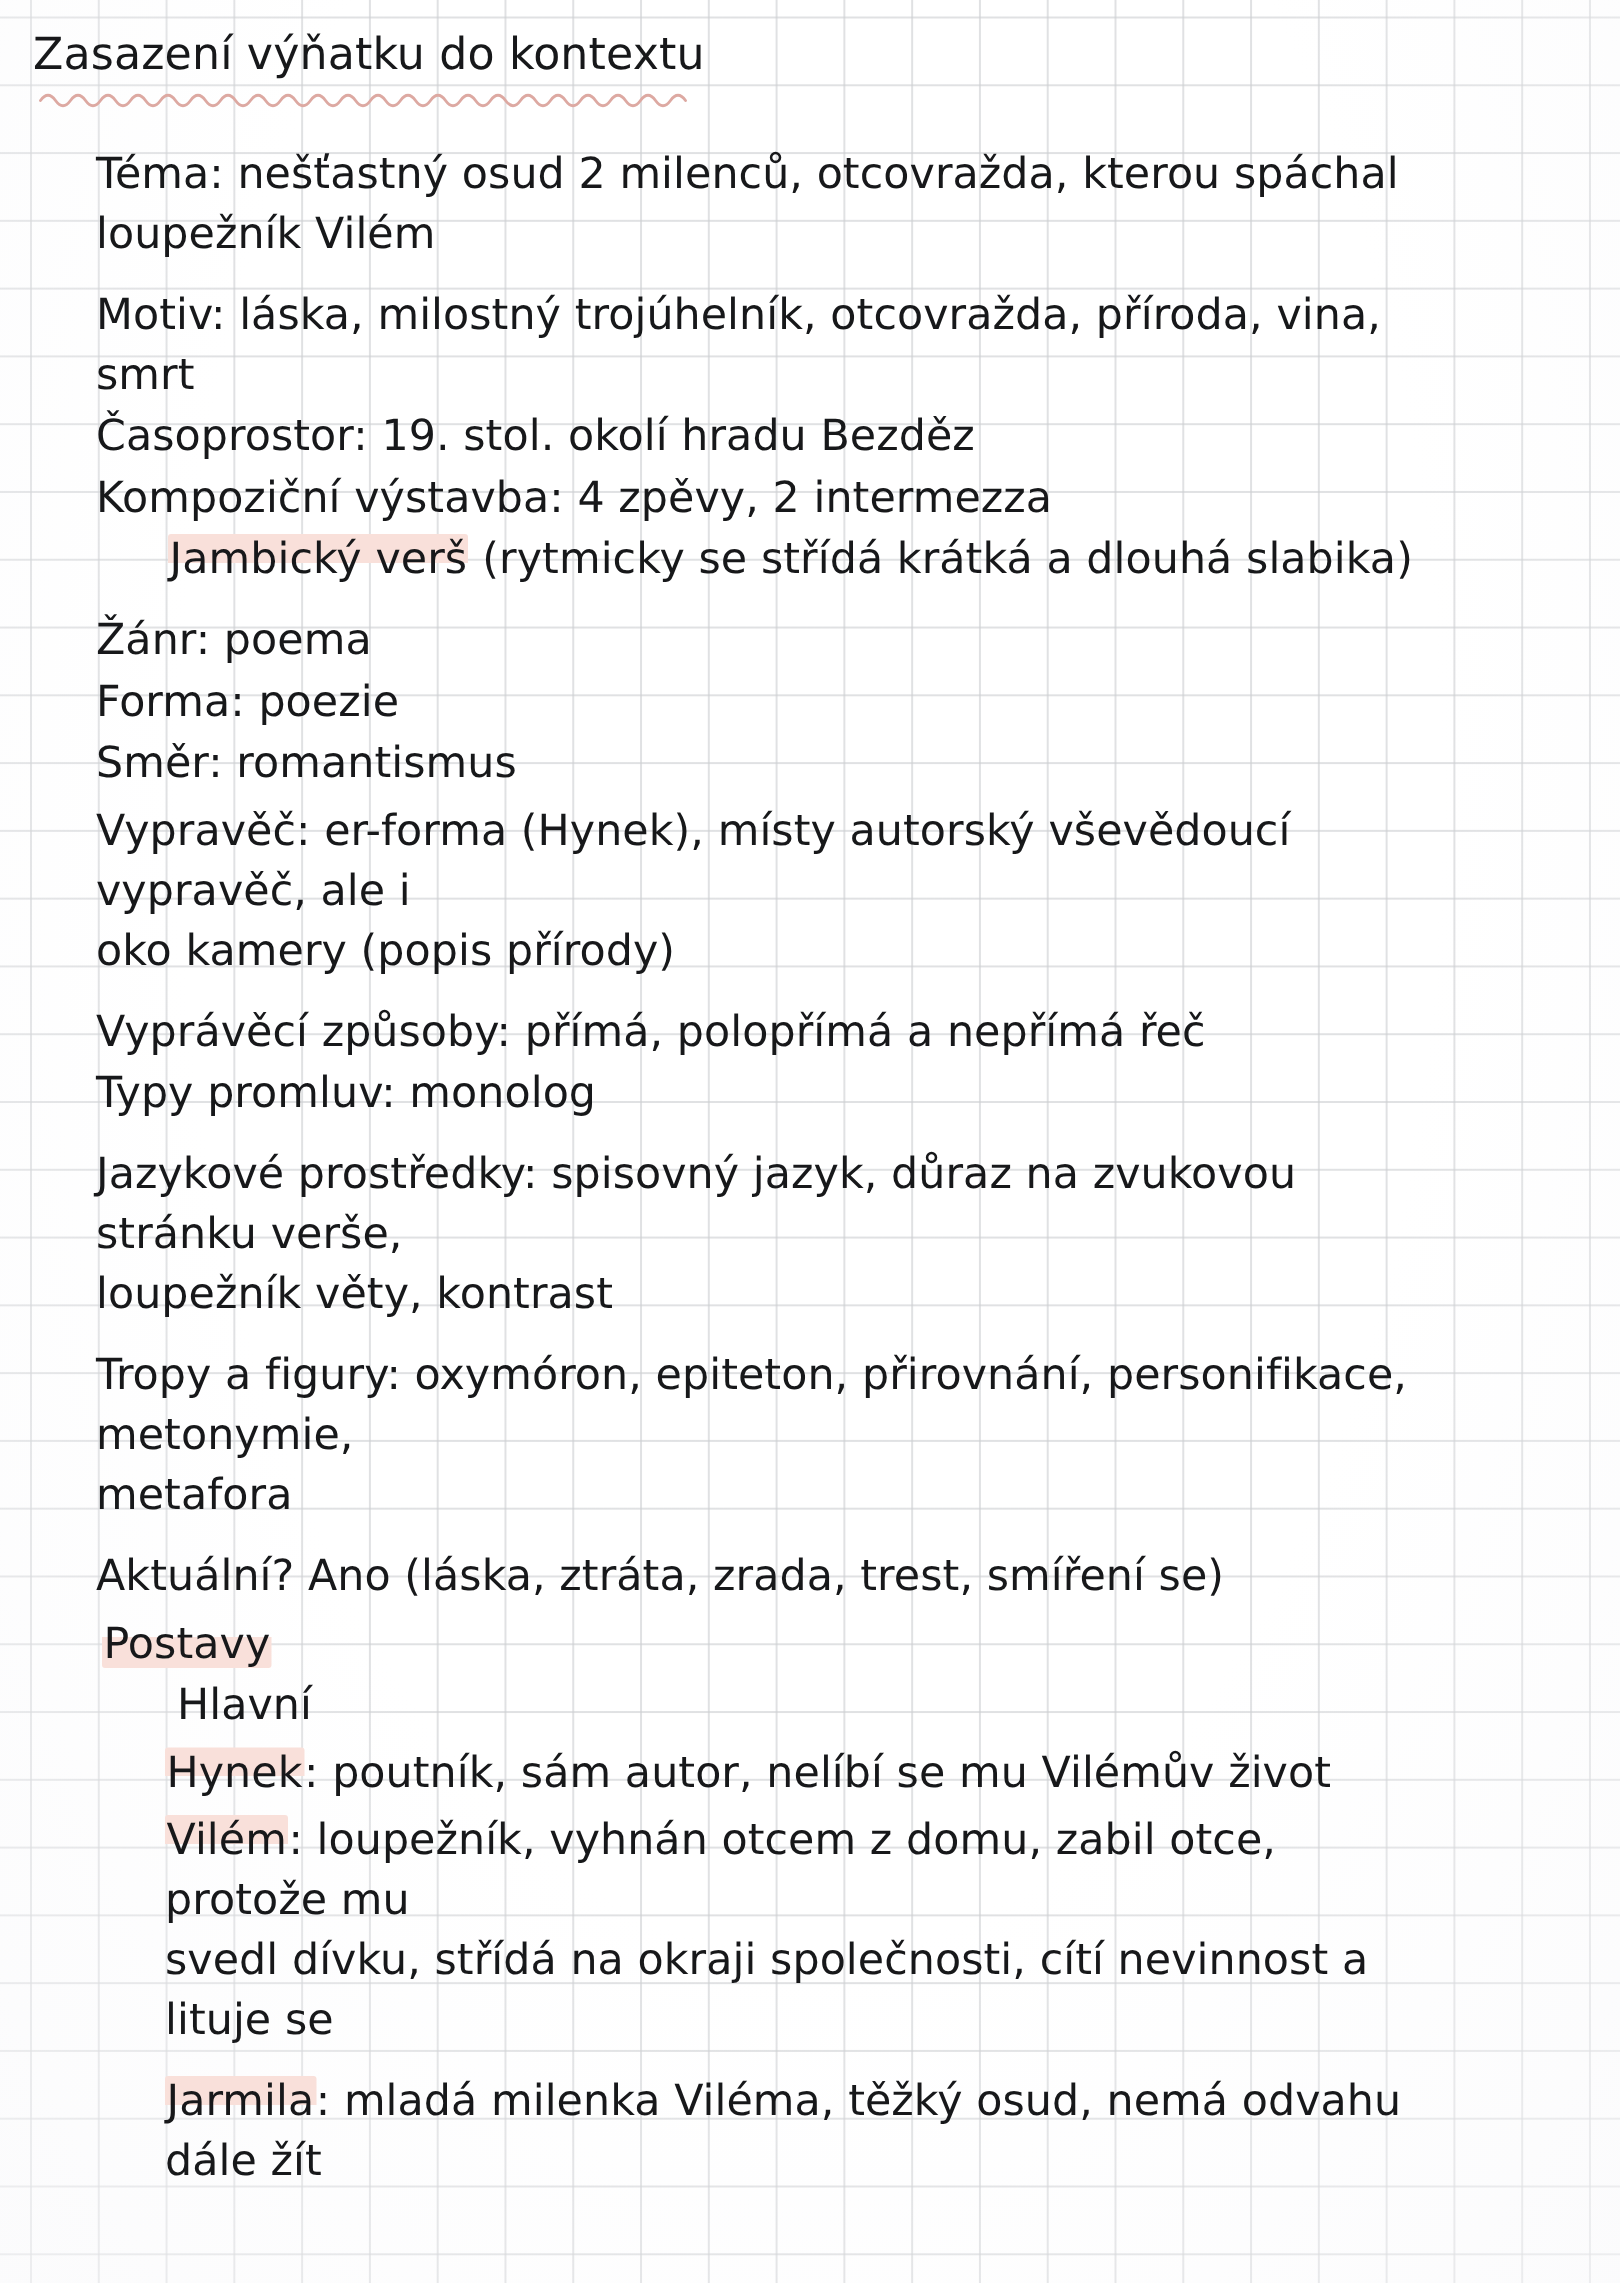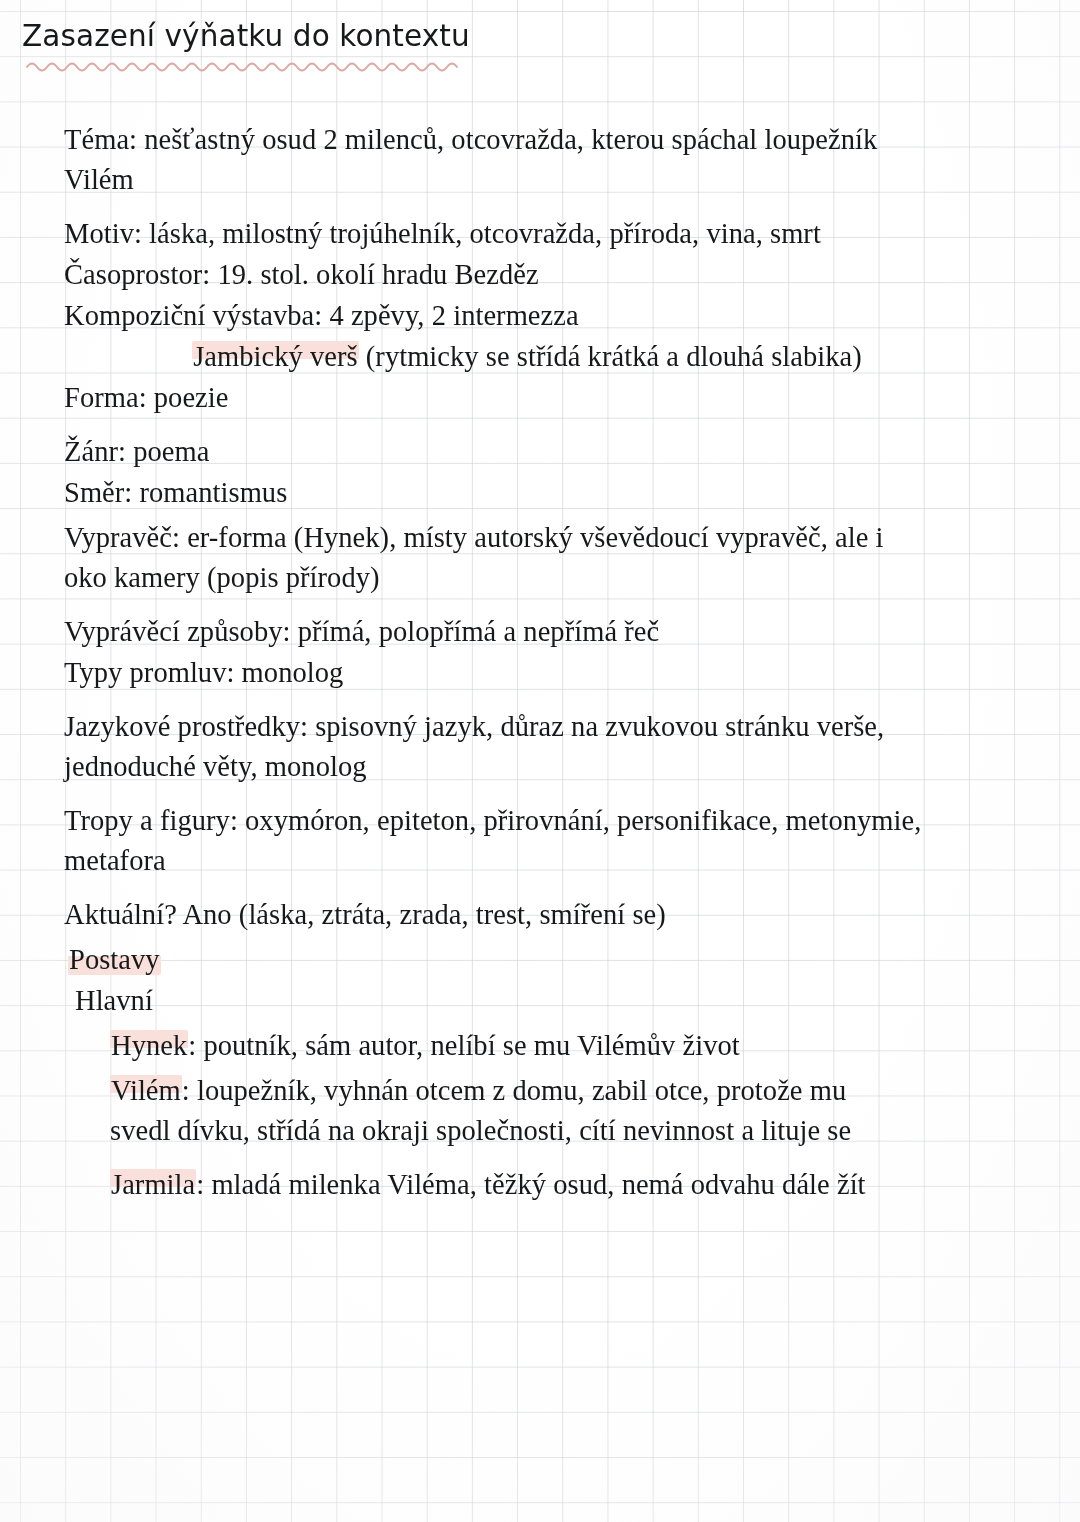--- a/index.html
+++ b/index.html
@@ -68,40 +68,39 @@
     display: block;
     margin-top: 3px;
     margin-left: 4px;
     width: 432px;
     height: 18px;
   }
 
   .body-block {
     position: absolute;
     left: 0;
-    top: 120px;
+    top: 96px;
     width: 952px;
-    font-family: Liberation Serif, serif;
   }
 
   .line {
     position: relative;
     color: #17181a;
     font-size: 28.5px;
     line-height: 40px;
     letter-spacing: 0.05px;
     padding-left: 64px;
     padding-right: 6px;
   }
 
   
   .ind-0  { padding-left: 64px; }
   .ind-0b { padding-left: 68px; }
   .ind-1  { padding-left: 108px; text-align: center; }
-  .ind-2  { padding-left: 75px; }
+  .ind-2  { padding-left: 118px; }
   .ind-3  { padding-left: 110px; }
   .gap-md { margin-top: 14px; }
   .gap-sm { margin-top: 5px; }
   .gap-xs { margin-top: 1px; }
   .gap-0  { margin-top: 0; }
 
   .line .cont {
     display: block;
   }
 
@@ -158,26 +157,26 @@
 
       <div class="line ind-0 gap-xs">
         <span>Kompoziční výstavba: 4 zpěvy, 2 intermezza</span>
       </div>
 
       <div class="line ind-1 gap-xs">
         <span class="hl hl-high">Jambický verš</span><span> (rytmicky se střídá krátká a dlouhá slabika)</span>
       </div>
 
 
+      <div class="line ind-0 gap-md">
+        <span>Žánr: poema</span>
+      </div>
+
       <div class="line ind-0 gap-xs">
         <span>Forma: poezie</span>
-      </div>
-
-      <div class="line ind-0 gap-md">
-        <span>Žánr: poema</span>
       </div>
 
       <div class="line ind-0 gap-xs">
         <span>Směr: romantismus</span>
       </div>
 
       <div class="line ind-0 gap-sm">
         <span>Vypravěč: er-forma (Hynek), místy autorský vševědoucí vypravěč, ale i</span>
         <span class="cont">oko kamery (popis přírody)</span>
       </div>
@@ -185,21 +184,21 @@
       <div class="line ind-0 gap-md">
         <span>Vyprávěcí způsoby: přímá, polopřímá a nepřímá řeč</span>
       </div>
 
       <div class="line ind-0 gap-xs">
         <span>Typy promluv: monolog</span>
       </div>
 
       <div class="line ind-0 gap-md">
         <span>Jazykové prostředky: spisovný jazyk, důraz na zvukovou stránku verše,</span>
-        <span class="cont">jednoduché věty, monolog</span>
+        <span class="cont">loupežník věty, kontrast</span>
       </div>
 
       <div class="line ind-0 gap-md">
         <span>Tropy a figury: oxymóron, epiteton, přirovnání, personifikace, metonymie,</span>
         <span class="cont">metafora</span>
       </div>
 
       <div class="line ind-0 gap-md">
         <span>Aktuální? Ano (láska, ztráta, zrada, trest, smíření se)</span>
       </div>

